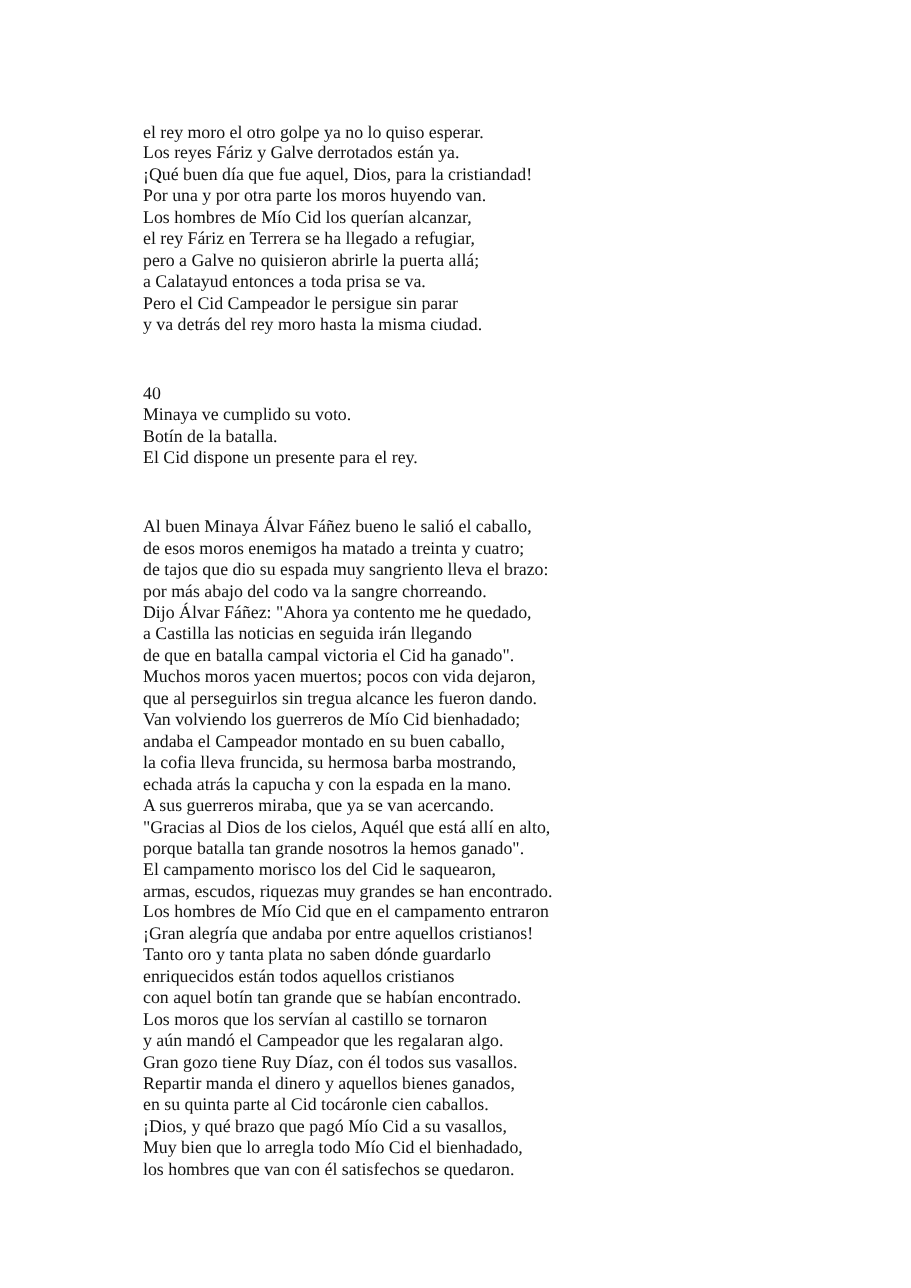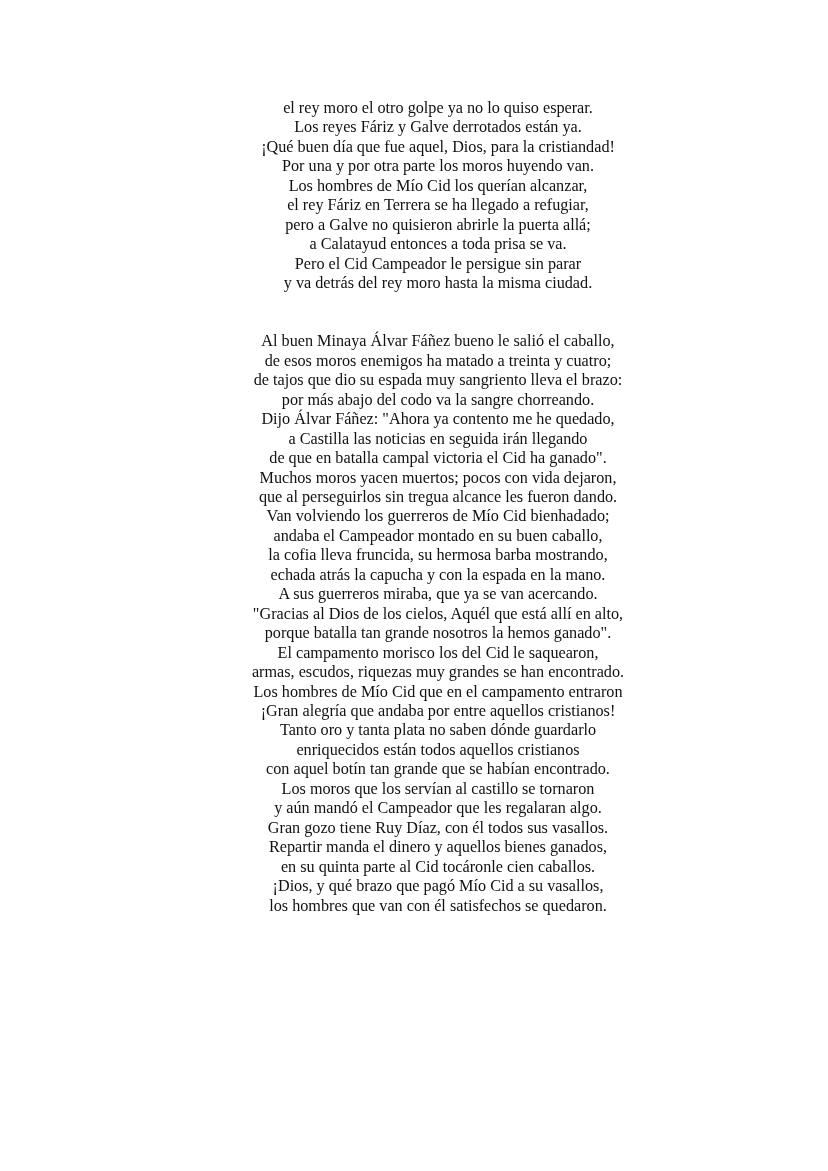--- a/index.html
+++ b/index.html
@@ -16,41 +16,47 @@
     .page {
       position: absolute;
       left: 118px;
       top: 99px;
       width: 640px;
       font-family: "Liberation Serif", "DejaVu Serif", serif;
       font-size: 16.2px;
       line-height: 19.45px;
       color: #111111;
     }
-    .stanza { margin: 0; text-align: center; }
+    .stanza { margin: 12px; }
     .gap { height: 19.45px; }
     .line { display: block; white-space: nowrap; }
   </style>
 </head>
 <body>
 
 <div class="page">
   <div class="stanza" id="stanza1">
       <span class="line">el rey moro el otro golpe ya no lo quiso esperar.</span>
       <span class="line">Los reyes Fáriz y Galve derrotados están ya.</span>
       <span class="line">¡Qué buen día que fue aquel, Dios, para la cristiandad!</span>
       <span class="line">Por una y por otra parte los moros huyendo van.</span>
       <span class="line">Los hombres de Mío Cid los querían alcanzar,</span>
       <span class="line">el rey Fáriz en Terrera se ha llegado a refugiar,</span>
       <span class="line">pero a Galve no quisieron abrirle la puerta allá;</span>
       <span class="line">a Calatayud entonces a toda prisa se va.</span>
       <span class="line">Pero el Cid Campeador le persigue sin parar</span>
       <span class="line">y va detrás del rey moro hasta la misma ciudad.</span>
     </div>
   <div class="gap"></div>
+  <div class="stanza">
+    <span class="line">40</span>
+    <span class="line">Minaya ve cumplido su voto.</span>
+    <span class="line">Botín de la batalla.</span>
+    <span class="line">El Cid dispone un presente para el rey.</span>
+  </div>
   <div class="gap"></div>
   <div class="stanza" id="stanza2">
       <span class="line">Al buen Minaya Álvar Fáñez bueno le salió el caballo,</span>
       <span class="line">de esos moros enemigos ha matado a treinta y cuatro;</span>
       <span class="line">de tajos que dio su espada muy sangriento lleva el brazo:</span>
       <span class="line">por más abajo del codo va la sangre chorreando.</span>
       <span class="line">Dijo Álvar Fáñez: "Ahora ya contento me he quedado,</span>
       <span class="line">a Castilla las noticias en seguida irán llegando</span>
       <span class="line">de que en batalla campal victoria el Cid ha ganado".</span>
       <span class="line">Muchos moros yacen muertos; pocos con vida dejaron,</span>
@@ -68,15 +74,16 @@
       <span class="line">¡Gran alegría que andaba por entre aquellos cristianos!</span>
       <span class="line">Tanto oro y tanta plata no saben dónde guardarlo</span>
       <span class="line">enriquecidos están todos aquellos cristianos</span>
       <span class="line">con aquel botín tan grande que se habían encontrado.</span>
       <span class="line">Los moros que los servían al castillo se tornaron</span>
       <span class="line">y aún mandó el Campeador que les regalaran algo.</span>
       <span class="line">Gran gozo tiene Ruy Díaz, con él todos sus vasallos.</span>
       <span class="line">Repartir manda el dinero y aquellos bienes ganados,</span>
       <span class="line">en su quinta parte al Cid tocáronle cien caballos.</span>
       <span class="line">¡Dios, y qué brazo que pagó Mío Cid a su vasallos,</span>
+      <span class="line">Muy bien que lo arregla todo Mío Cid el bienhadado,</span>
       <span class="line">los hombres que van con él satisfechos se quedaron.</span>
     </div>
 </div>
 
 </body></html>

